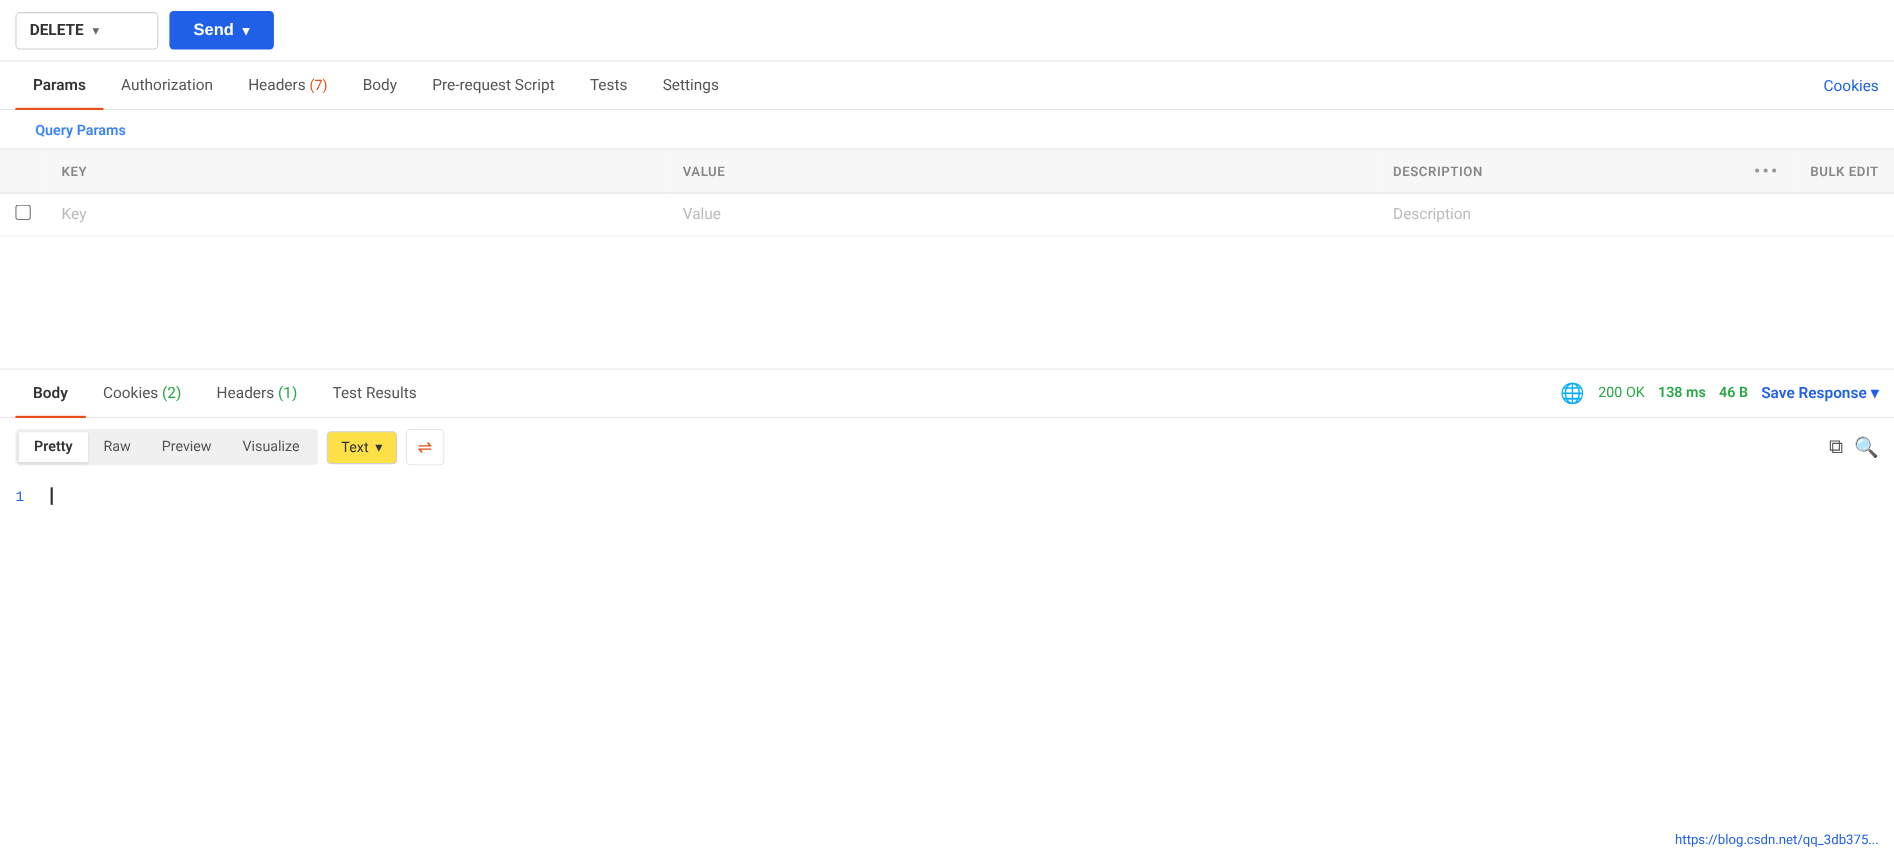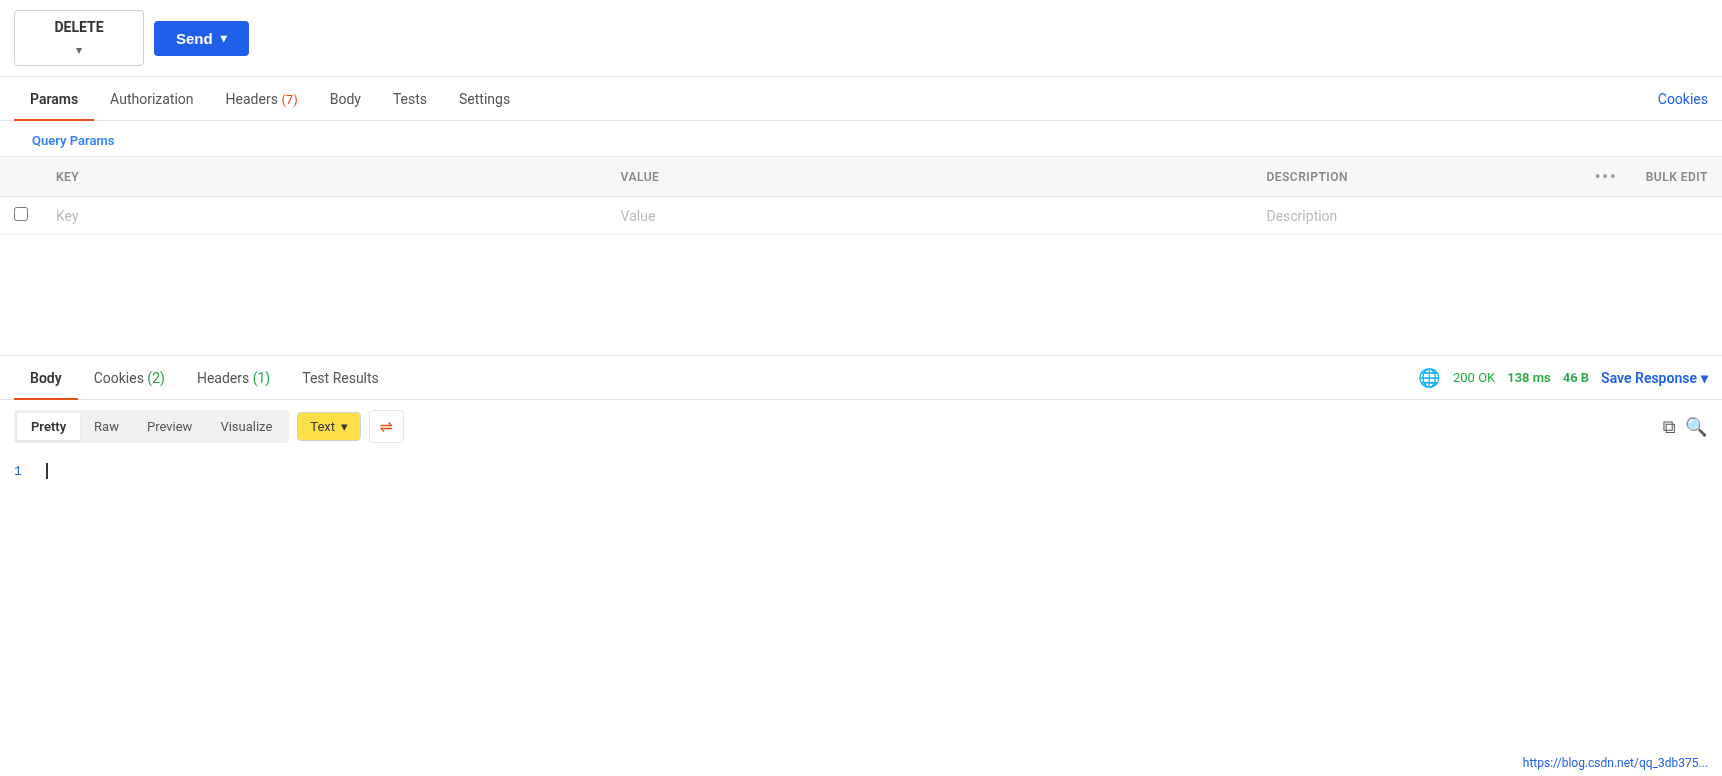--- a/index.html
+++ b/index.html
@@ -22,21 +22,20 @@
     .method-selector {
       display: flex;
       align-items: center;
       border: 1px solid #d0d0d0;
       border-radius: 4px;
       padding: 8px 12px;
       gap: 8px;
       background: #fff;
       cursor: pointer;
       min-width: 130px;
-      flex-direction: column;
     }
     .method-label {
       font-weight: 700;
       font-size: 14px;
       color: #333;
     }
     .chevron-icon {
       font-size: 12px;
       color: #666;
     }
@@ -63,21 +62,21 @@
       gap: 8px;
       white-space: nowrap;
     }
     .send-btn .btn-chevron {
       font-size: 12px;
     }
 
     
     .request-tabs {
       display: flex;
-      align-items: flex-start;
+      align-items: flex-end;
       padding: 0 14px;
       border-bottom: 1px solid #e5e5e5;
       position: relative;
     }
     .req-tab {
       padding: 14px 16px 12px;
       font-size: 14px;
       color: #555;
       cursor: pointer;
       border-bottom: 2px solid transparent;
@@ -327,20 +326,23 @@
     <span>Params</span>
   </div>
   <div class="req-tab">
     <span>Authorization</span>
   </div>
   <div class="req-tab">
     <span>Headers <span class="badge">(7)</span></span>
   </div>
   <div class="req-tab">
     <span>Body</span>
+  </div>
+  <div class="req-tab">
+    <span>Pre-request Script</span>
   </div>
   <div class="req-tab">
     <span>Tests</span>
   </div>
   <div class="req-tab">
     <span>Settings</span>
   </div>
   <div class="cookies-link">Cookies</div>
 </div>
 

